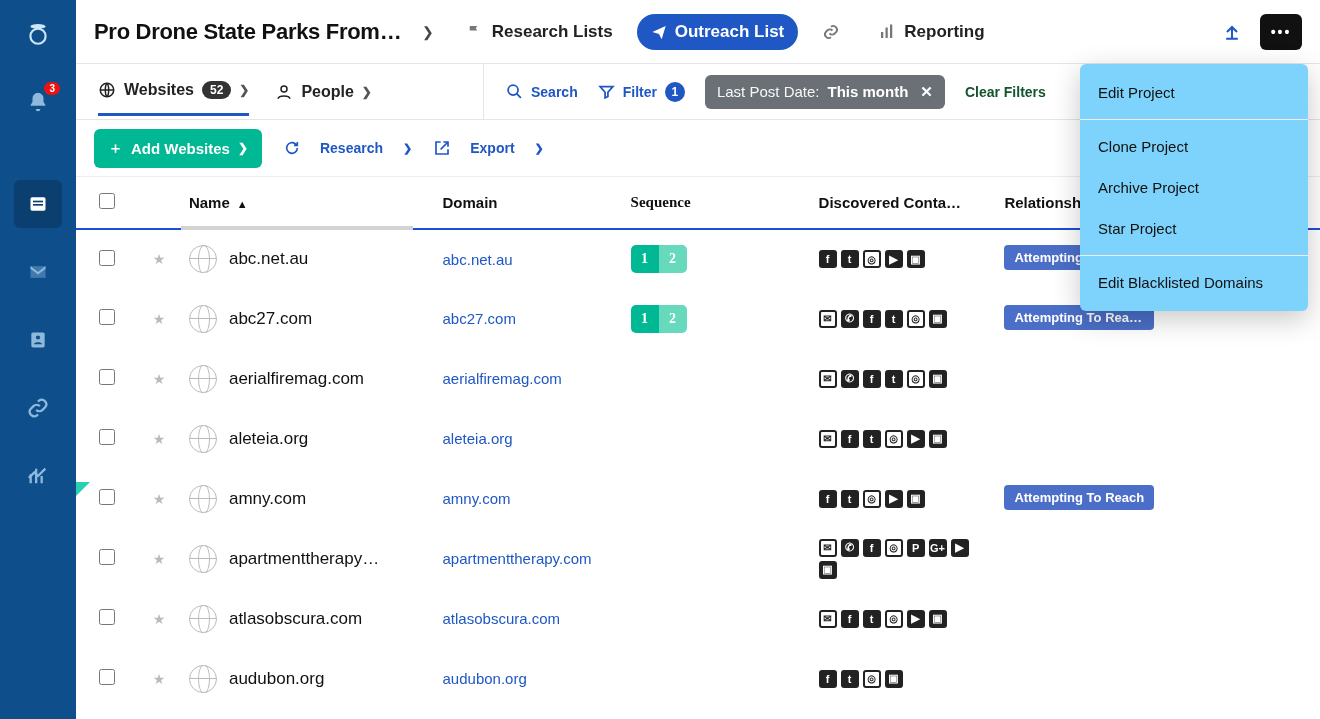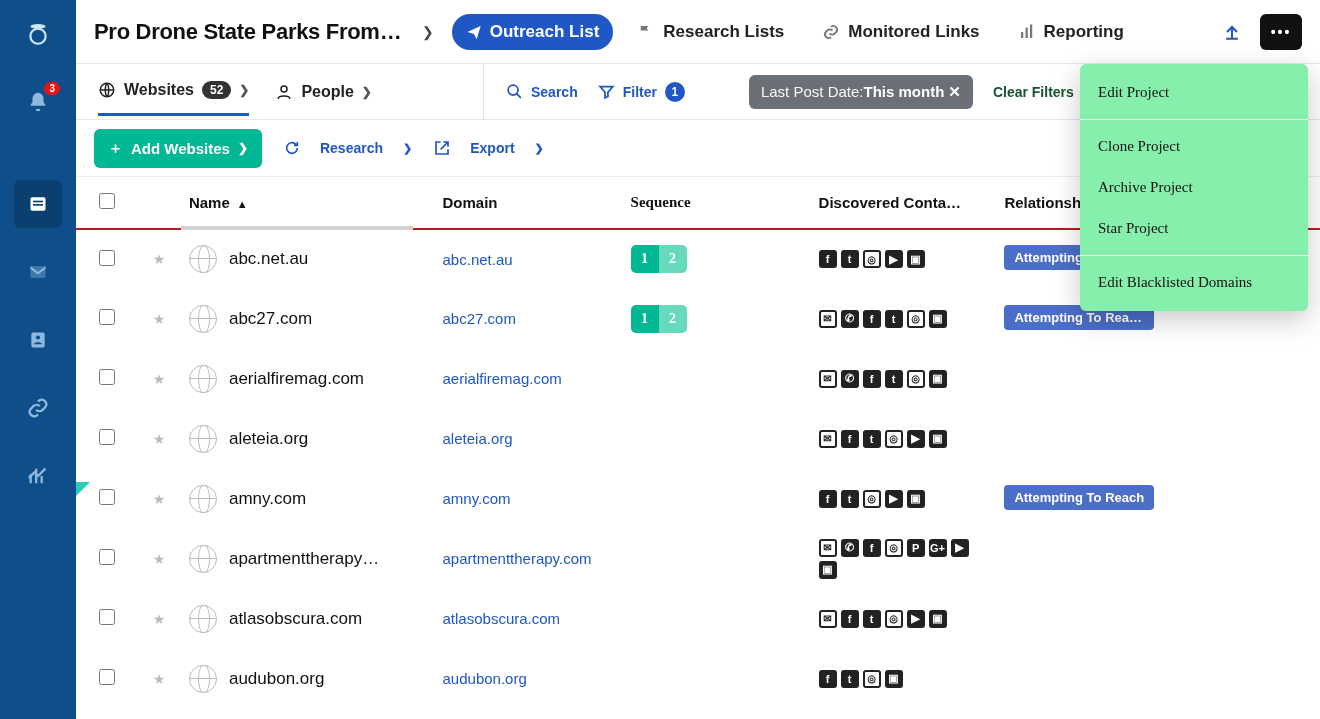--- a/index.html
+++ b/index.html
@@ -29,39 +29,39 @@
 
 .row2 { height: 56px; display: flex; align-items: stretch; border-bottom: 1px solid #e5e5e5; position: relative; }
 .tabs { display: flex; align-items: center; padding-left: 22px; gap: 26px; min-width: 408px; border-right: 1px solid #e5e5e5; }
 .tab { display: flex; align-items: center; gap: 8px; font-size: 16px; font-weight: 700; padding: 14px 0; cursor: pointer; color: #222; }
 .tab.active { border-bottom: 3px solid #1f57c5; }
 .tab .count-badge { background: #333; color: #fff; font-size: 12px; font-weight: 700; border-radius: 10px; padding: 2px 8px; }
 .tab .caret { font-size: 12px; color: #555; }
 .filterbar { display: flex; align-items: center; gap: 20px; padding-left: 22px; }
 .fb-item { display: flex; align-items: center; gap: 8px; color: #1f57c5; font-weight: 600; cursor: pointer; }
 .fb-count { background: #1f57c5; color: #fff; border-radius: 50%; width: 20px; height: 20px; font-size: 12px; display: inline-flex; align-items: center; justify-content: center; font-weight: 700; }
-.chip { background: #6b7076; color: #fff; border-radius: 6px; padding: 8px 12px; display: flex; align-items: center; font-size: 15px; cursor: pointer; margin-left: 44px; }
+.chip { background: #6b7076; color: #fff; border-radius: 6px; padding: 8px 12px; display: flex; align-items: center; gap: 8px; font-size: 15px; cursor: pointer; }
 .chip .chip-label { opacity: .95; }
 .chip .chip-val { font-weight: 700; }
 .chip .chip-x { font-weight: 700; margin-left: 4px; }
 .clear-filters { color: #14532d; font-weight: 600; cursor: pointer; }
 
 
 .row3 { height: 56px; display: flex; align-items: center; padding: 0 18px; gap: 22px; position: relative; }
 .row3::before { content: ""; position: absolute; left: 0; top: 0; width: 18px; height: 18px; background: #00b894; clip-path: polygon(0 0, 100% 100%, 0 100%); transform: translateY(340px); display: none; }
 .add-btn { background: #00b894; color: #fff; font-weight: 700; border-radius: 6px; padding: 10px 14px; display: flex; align-items: center; gap: 8px; cursor: pointer; font-size: 15px; }
 .add-btn .caret { font-size: 12px; }
 .tb-link { color: #1f57c5; font-weight: 600; display: flex; align-items: center; gap: 20px; cursor: pointer; }
 .tb-spacer { flex: 1; }
 
 
 .table-wrap { position: relative; }
 table { width: 100%; border-collapse: collapse; table-layout: fixed; }
 th, td { text-align: left; padding: 0 8px; }
-thead th { font-size: 15px; font-weight: 800; height: 52px; border-top: 1px solid #eee; border-bottom: 2px solid #b91c1c; }
+thead th { font-size: 15px; font-weight: 800; height: 52px; border-top: 1px solid #eee; border-bottom: 2px solid #1d4ed8; }
 thead th.col-name span.sort { font-size: 11px; margin-left: 4px; }
 tbody td { height: 60px; }
 .col-chk { width: 56px; text-align: center; }
 .col-star { width: 40px; text-align: center; color: #bbb; cursor: pointer; }
 .col-name { width: 232px; }
 .col-domain { width: 172px; }
 .col-seq { width: 172px; font-family: Liberation Serif, serif; }
 .col-contacts { width: 170px; }
 .col-rel { width: 176px; }
 .col-over { width: 120px; }
@@ -81,21 +81,21 @@
 
 .contact-icons { display: flex; flex-wrap: wrap; gap: 4px; max-width: 150px; }
 .cicon { width: 18px; height: 18px; background: #222; color: #fff; border-radius: 3px; display: inline-flex; align-items: center; justify-content: center; font-size: 11px; font-weight: 700; }
 .cicon.outline { background: #fff; color: #222; border: 2px solid #222; border-radius: 3px; width: 18px; height: 18px; font-size: 10px; }
 
 .rel-badge { background: #4b6fc8; color: #fff; padding: 5px 10px; border-radius: 4px; font-size: 13px; font-weight: 700; white-space: nowrap; overflow: hidden; text-overflow: ellipsis; display: inline-block; max-width: 150px; }
 
 thead .name-underline { position: absolute; left: 134px; width: 232px; height: 4px; background: #d9d9d9; bottom: 0; }
 
 
-.dropdown { position: fixed; top: 64px; right: 12px; width: 228px; background: #86efac; border-radius: 6px; box-shadow: 0 8px 28px rgba(0,0,0,.22); padding: 8px 0; z-index: 50; font-family: Liberation Serif, serif; }
+.dropdown { position: fixed; top: 64px; right: 12px; width: 228px; background: #7dd3fc; border-radius: 6px; box-shadow: 0 8px 28px rgba(0,0,0,.22); padding: 8px 0; z-index: 50; }
 .dropdown .dd-item { padding: 12px 18px; font-size: 15px; cursor: pointer; }
 .dropdown hr { border: none; border-top: 1px solid #eee; margin: 6px 0; }
 
 
 .teal-corner { position: fixed; left: 76px; top: 482px; width: 14px; height: 14px; background: #27d0b3; clip-path: polygon(0 0, 100% 0, 0 100%); }
 
 input[type=checkbox] { width: 16px; height: 16px; cursor: pointer; }
 
 svg { display: block; }
 </style>
@@ -149,46 +149,45 @@
       </svg>
   </div>
 </nav>
 
 <div class="main">
 
   <div class="topbar">
     <div class="project-title">Pro Drone State Parks From …</div>
     <span class="crumb-caret">❯</span>
 
+    <div class="nav-item">
+      <span class="nicon">
+          <svg width="18" height="18" viewBox="0 0 24 24" fill="currentColor">
+            <path d="M5 3v18M5 4h10l-2 3 2 3H5"></path>
+          </svg>
+        </span>
+      <span>Research Lists</span>
+    </div>
+
     <div class="nav-item pill">
       <span class="nicon">
           <svg width="16" height="16" viewBox="0 0 24 24" fill="currentColor">
             <path d="M2 12l20-9-6 20-4-8z"></path>
           </svg>
         </span>
       <span>Outreach List</span>
-    </div>
-
-    <div class="nav-item">
-      <span class="nicon">
-          <svg width="18" height="18" viewBox="0 0 24 24" fill="currentColor">
-            <path d="M5 3v18M5 4h10l-2 3 2 3H5"></path>
-          </svg>
-        </span>
-      <span>Research Lists</span>
     </div>
 
     <div class="nav-item">
       <span class="nicon">
           <svg width="18" height="18" viewBox="0 0 24 24" fill="none" stroke="currentColor" stroke-width="2.5">
             <path d="M10 14a5 5 0 0 0 7 0l2-2a5 5 0 0 0-7-7"></path>
             <path d="M14 10a5 5 0 0 0-7 0l-2 2a5 5 0 0 0 7 7"></path>
           </svg>
         </span>
-      <span>Monitored Links</span>
     </div>
 
     <div class="nav-item">
       <span class="nicon">
           <svg width="18" height="18" viewBox="0 0 24 24" fill="currentColor">
             <rect x="4" y="12" width="3" height="8"></rect>
             <rect x="10" y="6" width="3" height="14"></rect>
             <rect x="16" y="2" width="3" height="18"></rect>
           </svg>
         </span>

